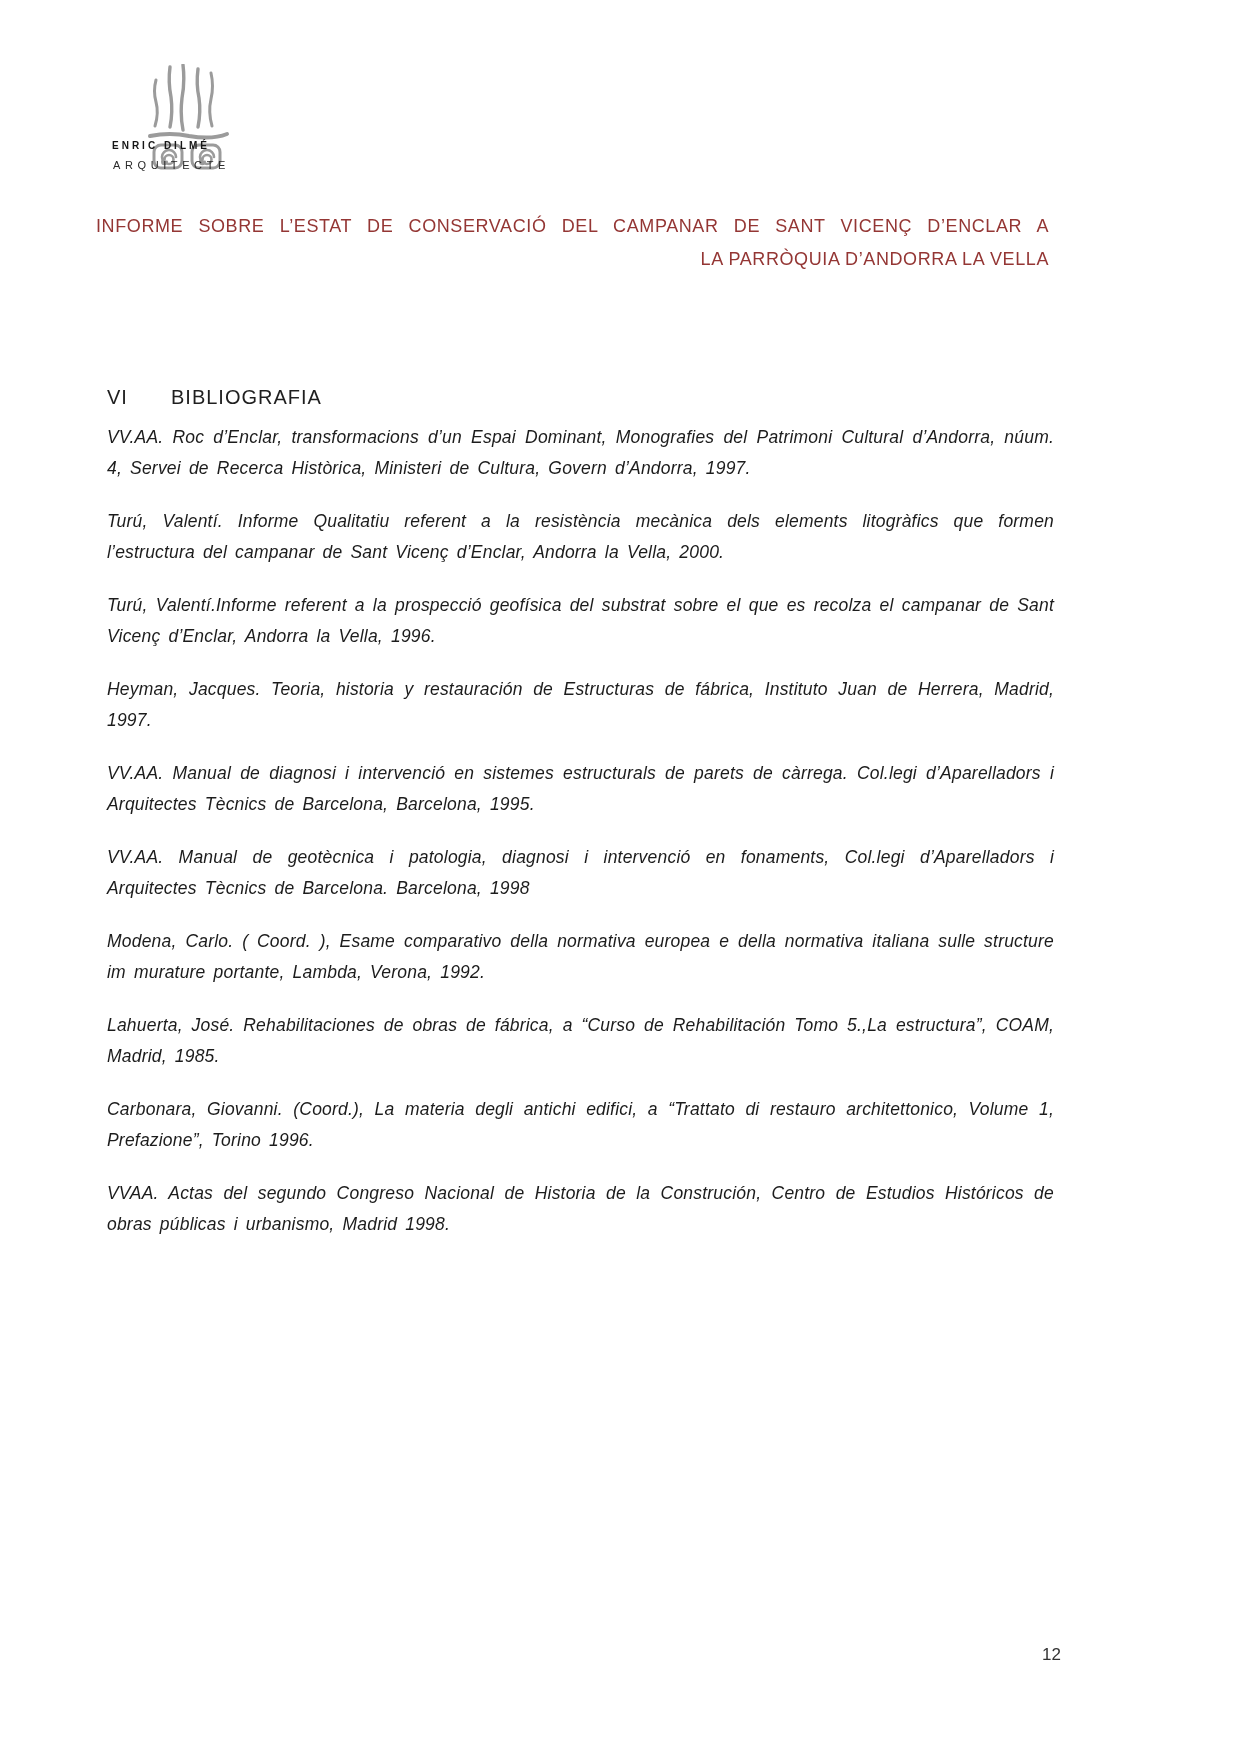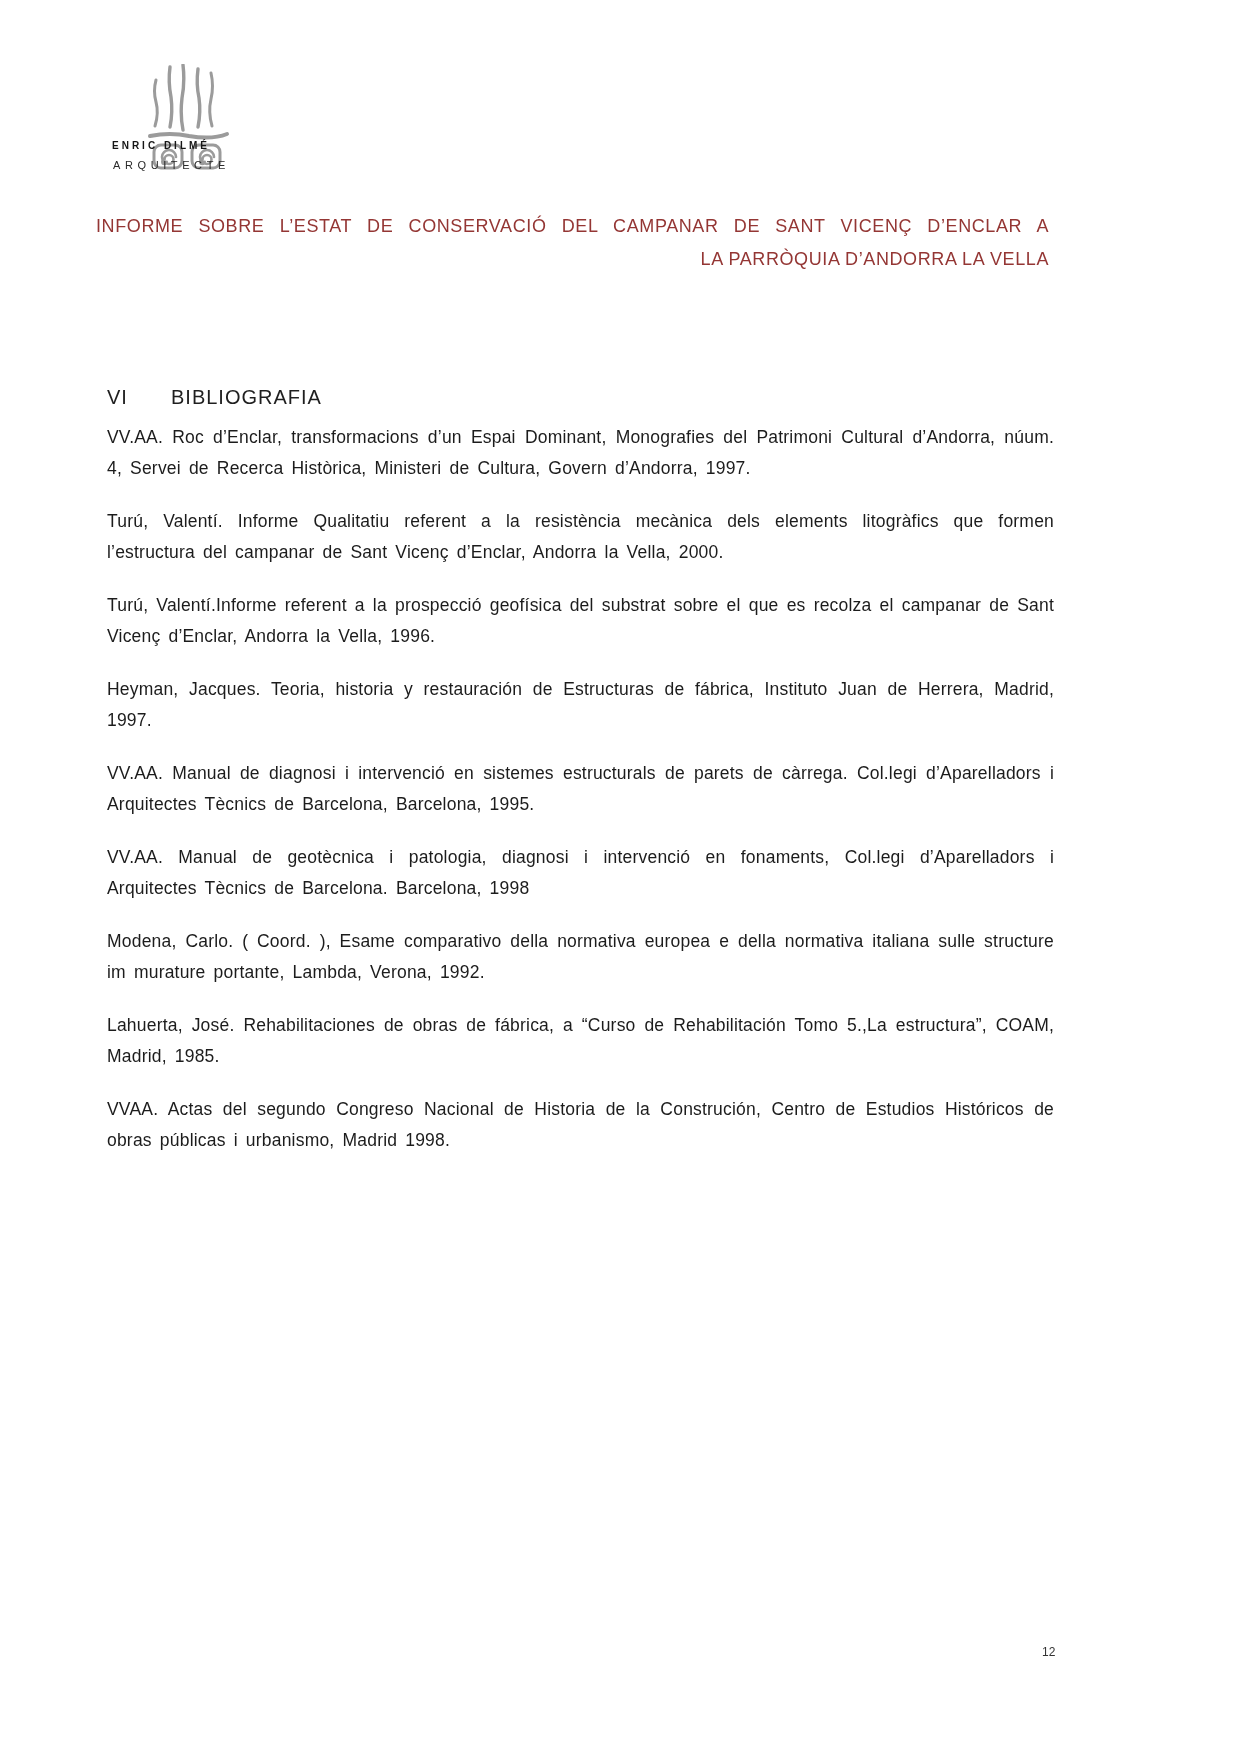--- a/index.html
+++ b/index.html
@@ -47,26 +47,27 @@
   
   .bibliography {
     position:absolute; top:422px; left:107px; width:953px;
     font-size:17.5px; line-height:30.5px;
   }
   .bibliography p {
     margin:0 6px 23px 0;
     text-align:justify;
     word-spacing:3px;
     letter-spacing:0.2px;
+    font-style:italic;
   }
 
   
   .page-number {
     position:absolute; top:1645px; left:1042px;
-    font-size:12px; color:#333333;
+    font-size:17px; color:#333333;
   }
 </style>
 </head>
 <body>
 
 <div class="page">
 
   <div class="logo">
     <svg width="100" height="112" viewBox="0 0 100 112" fill="none" stroke="#9b9b9b" stroke-linecap="round">
       <path d="M18,16 q-3,11 0,22 q3,11 -1,24" stroke-width="3"></path>
@@ -99,18 +100,19 @@
 
   <div class="bibliography">
     <p>VV.AA.  Roc d’Enclar, transformacions d’un Espai Dominant, Monografies del Patrimoni Cultural d’Andorra, núum. 4, Servei de Recerca Històrica, Ministeri de Cultura, Govern d’Andorra, 1997.</p>
     <p>Turú, Valentí. Informe Qualitatiu referent a la resistència mecànica dels elements litogràfics que formen l’estructura del campanar de Sant Vicenç d’Enclar, Andorra la Vella, 2000.</p>
     <p>Turú, Valentí.Informe referent a la prospecció geofísica del substrat sobre el que es recolza el campanar de  Sant Vicenç d’Enclar, Andorra la Vella, 1996.</p>
     <p>Heyman, Jacques. Teoria, historia y restauración de Estructuras de fábrica, Instituto Juan de Herrera, Madrid, 1997.</p>
     <p>VV.AA. Manual de diagnosi i intervenció en sistemes estructurals de parets de càrrega. Col.legi d’Aparelladors i Arquitectes Tècnics de Barcelona, Barcelona, 1995.</p>
     <p>VV.AA. Manual de geotècnica i patologia, diagnosi i intervenció en fonaments, Col.legi d’Aparelladors i Arquitectes Tècnics de Barcelona. Barcelona, 1998</p>
     <p>Modena, Carlo. ( Coord. ), Esame comparativo della normativa europea e della normativa italiana sulle structure im murature portante, Lambda, Verona, 1992.</p>
     <p>Lahuerta, José. Rehabilitaciones de obras de fábrica, a “Curso de Rehabilitación Tomo 5.,La estructura”, COAM, Madrid, 1985.</p>
+    <p>Carbonara, Giovanni. (Coord.),   La materia degli antichi edifici, a “Trattato di restauro architettonico, Volume 1, Prefazione”, Torino 1996.</p>
     <p>VVAA. Actas del segundo Congreso Nacional de Historia de la Construción, Centro de Estudios Históricos de obras públicas i urbanismo, Madrid 1998.</p>
   </div>
 
   <div class="page-number">12</div>
 
 </div>
 
 </body></html>

